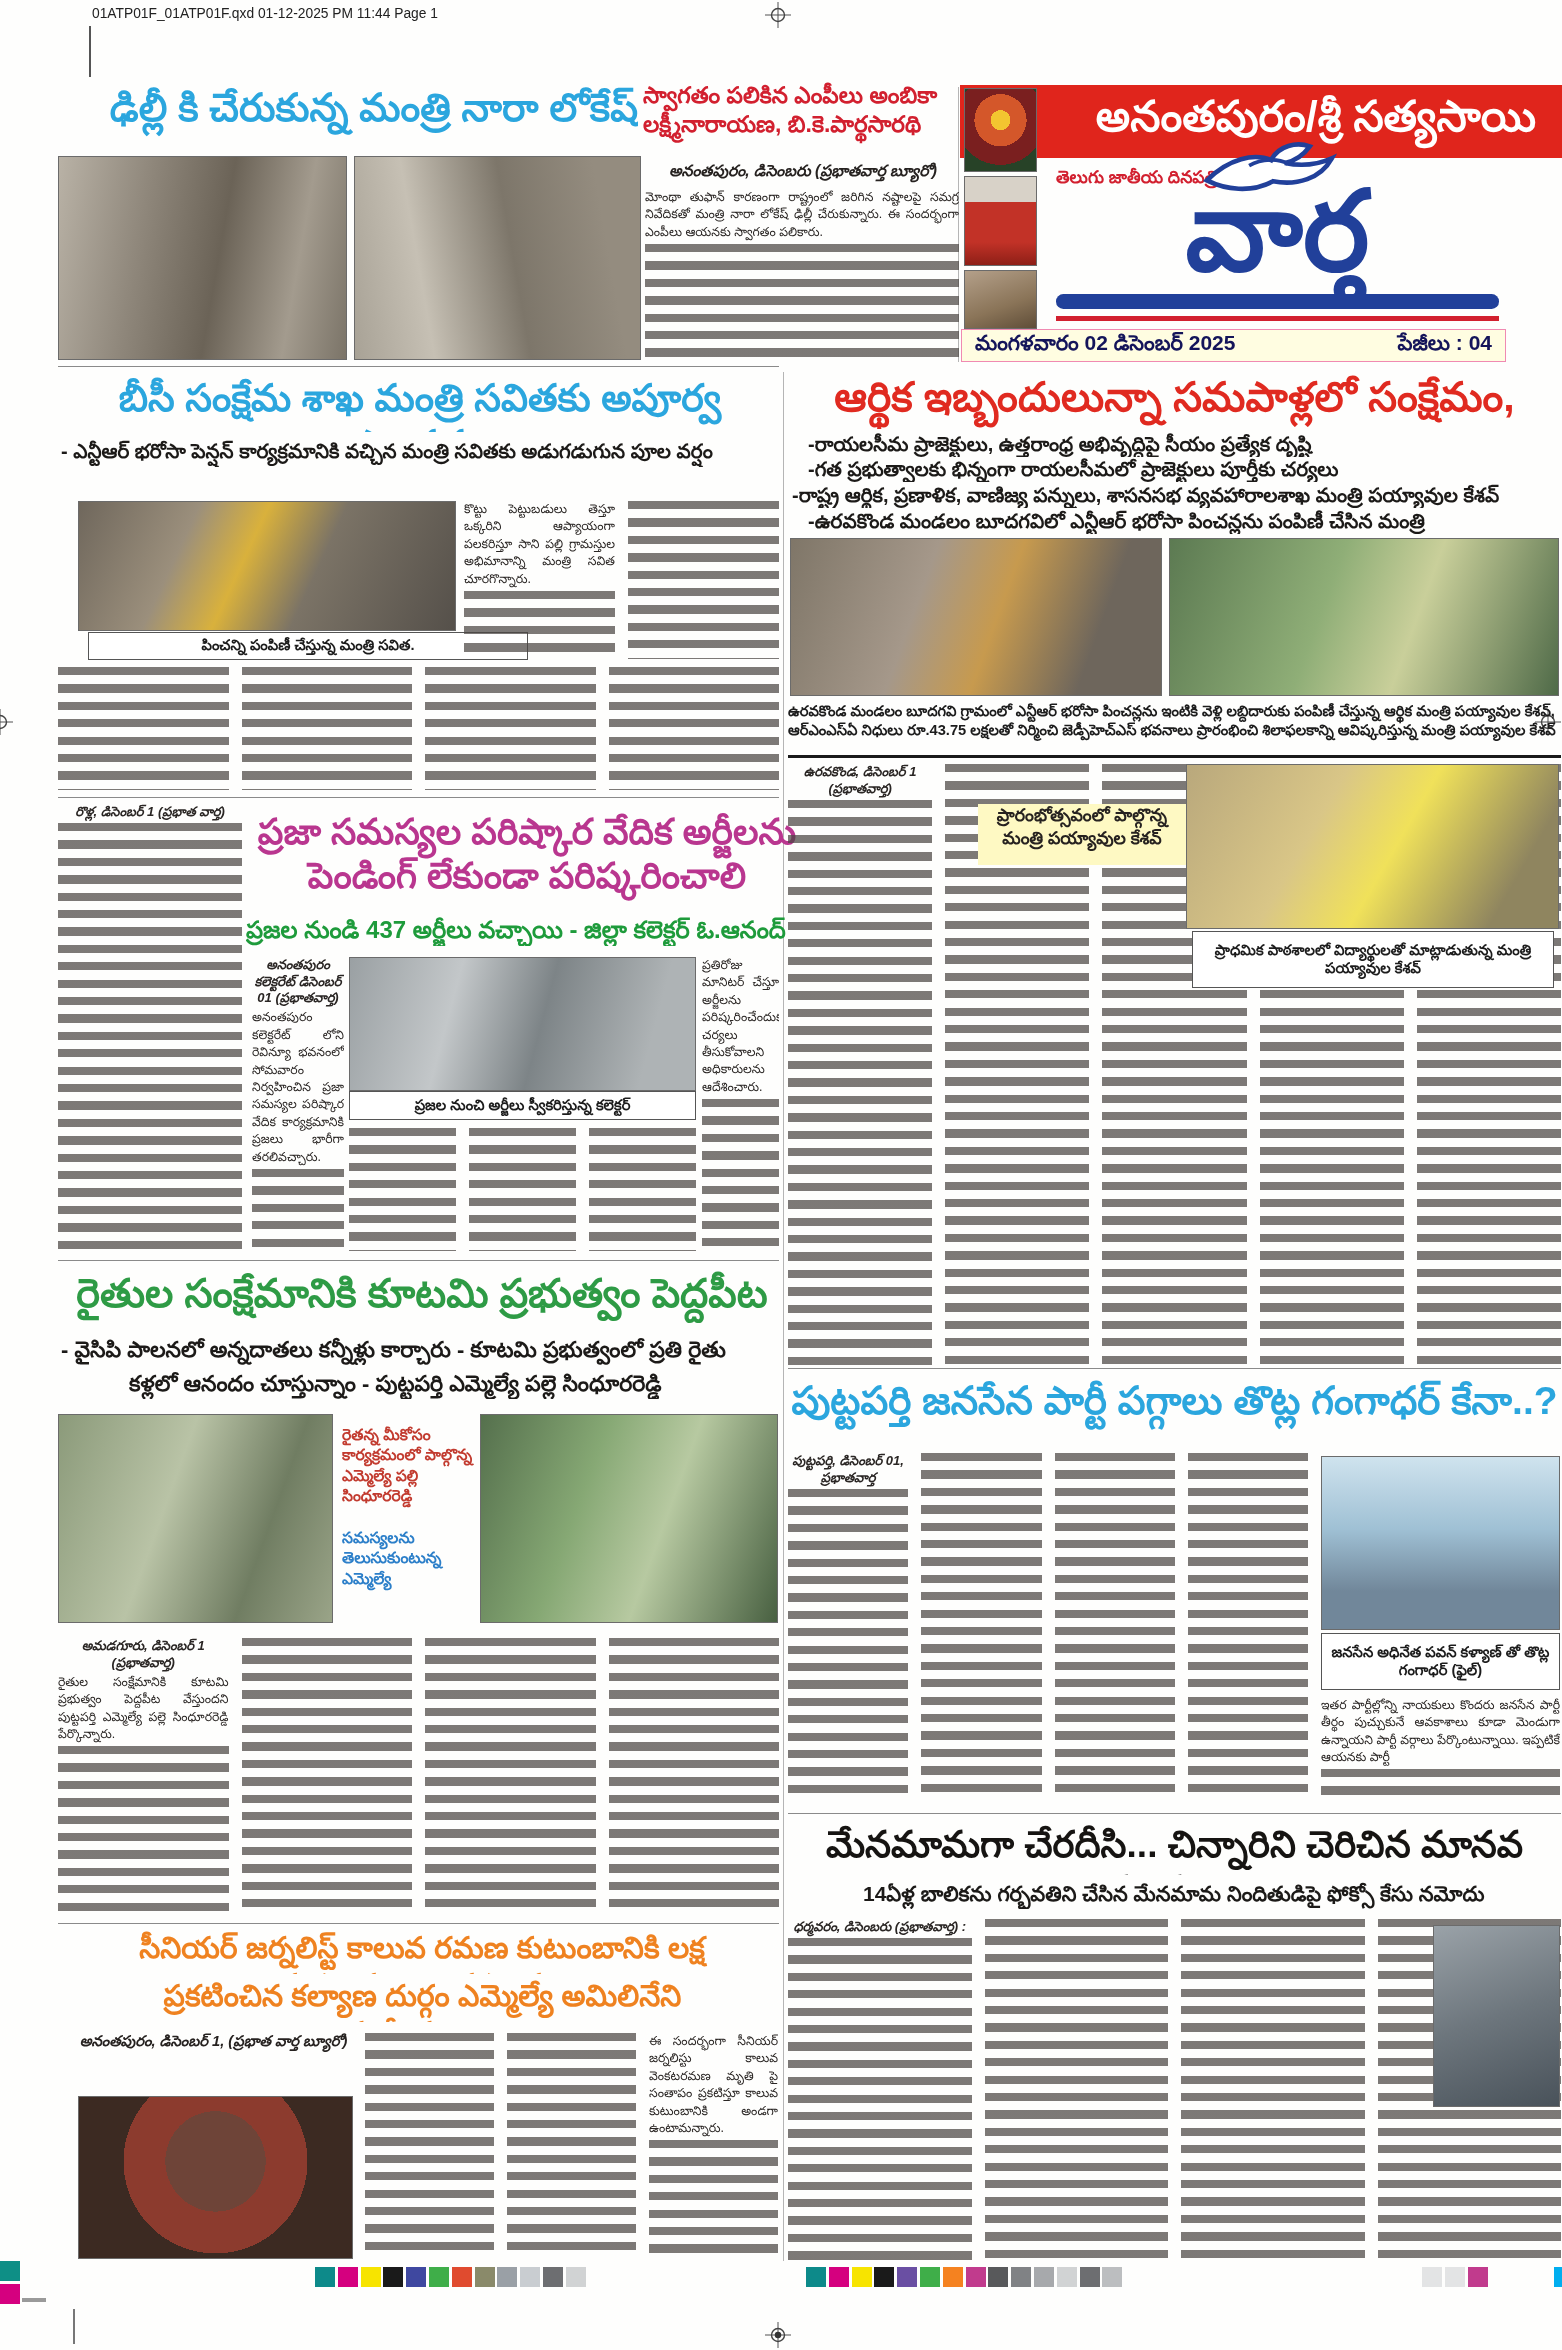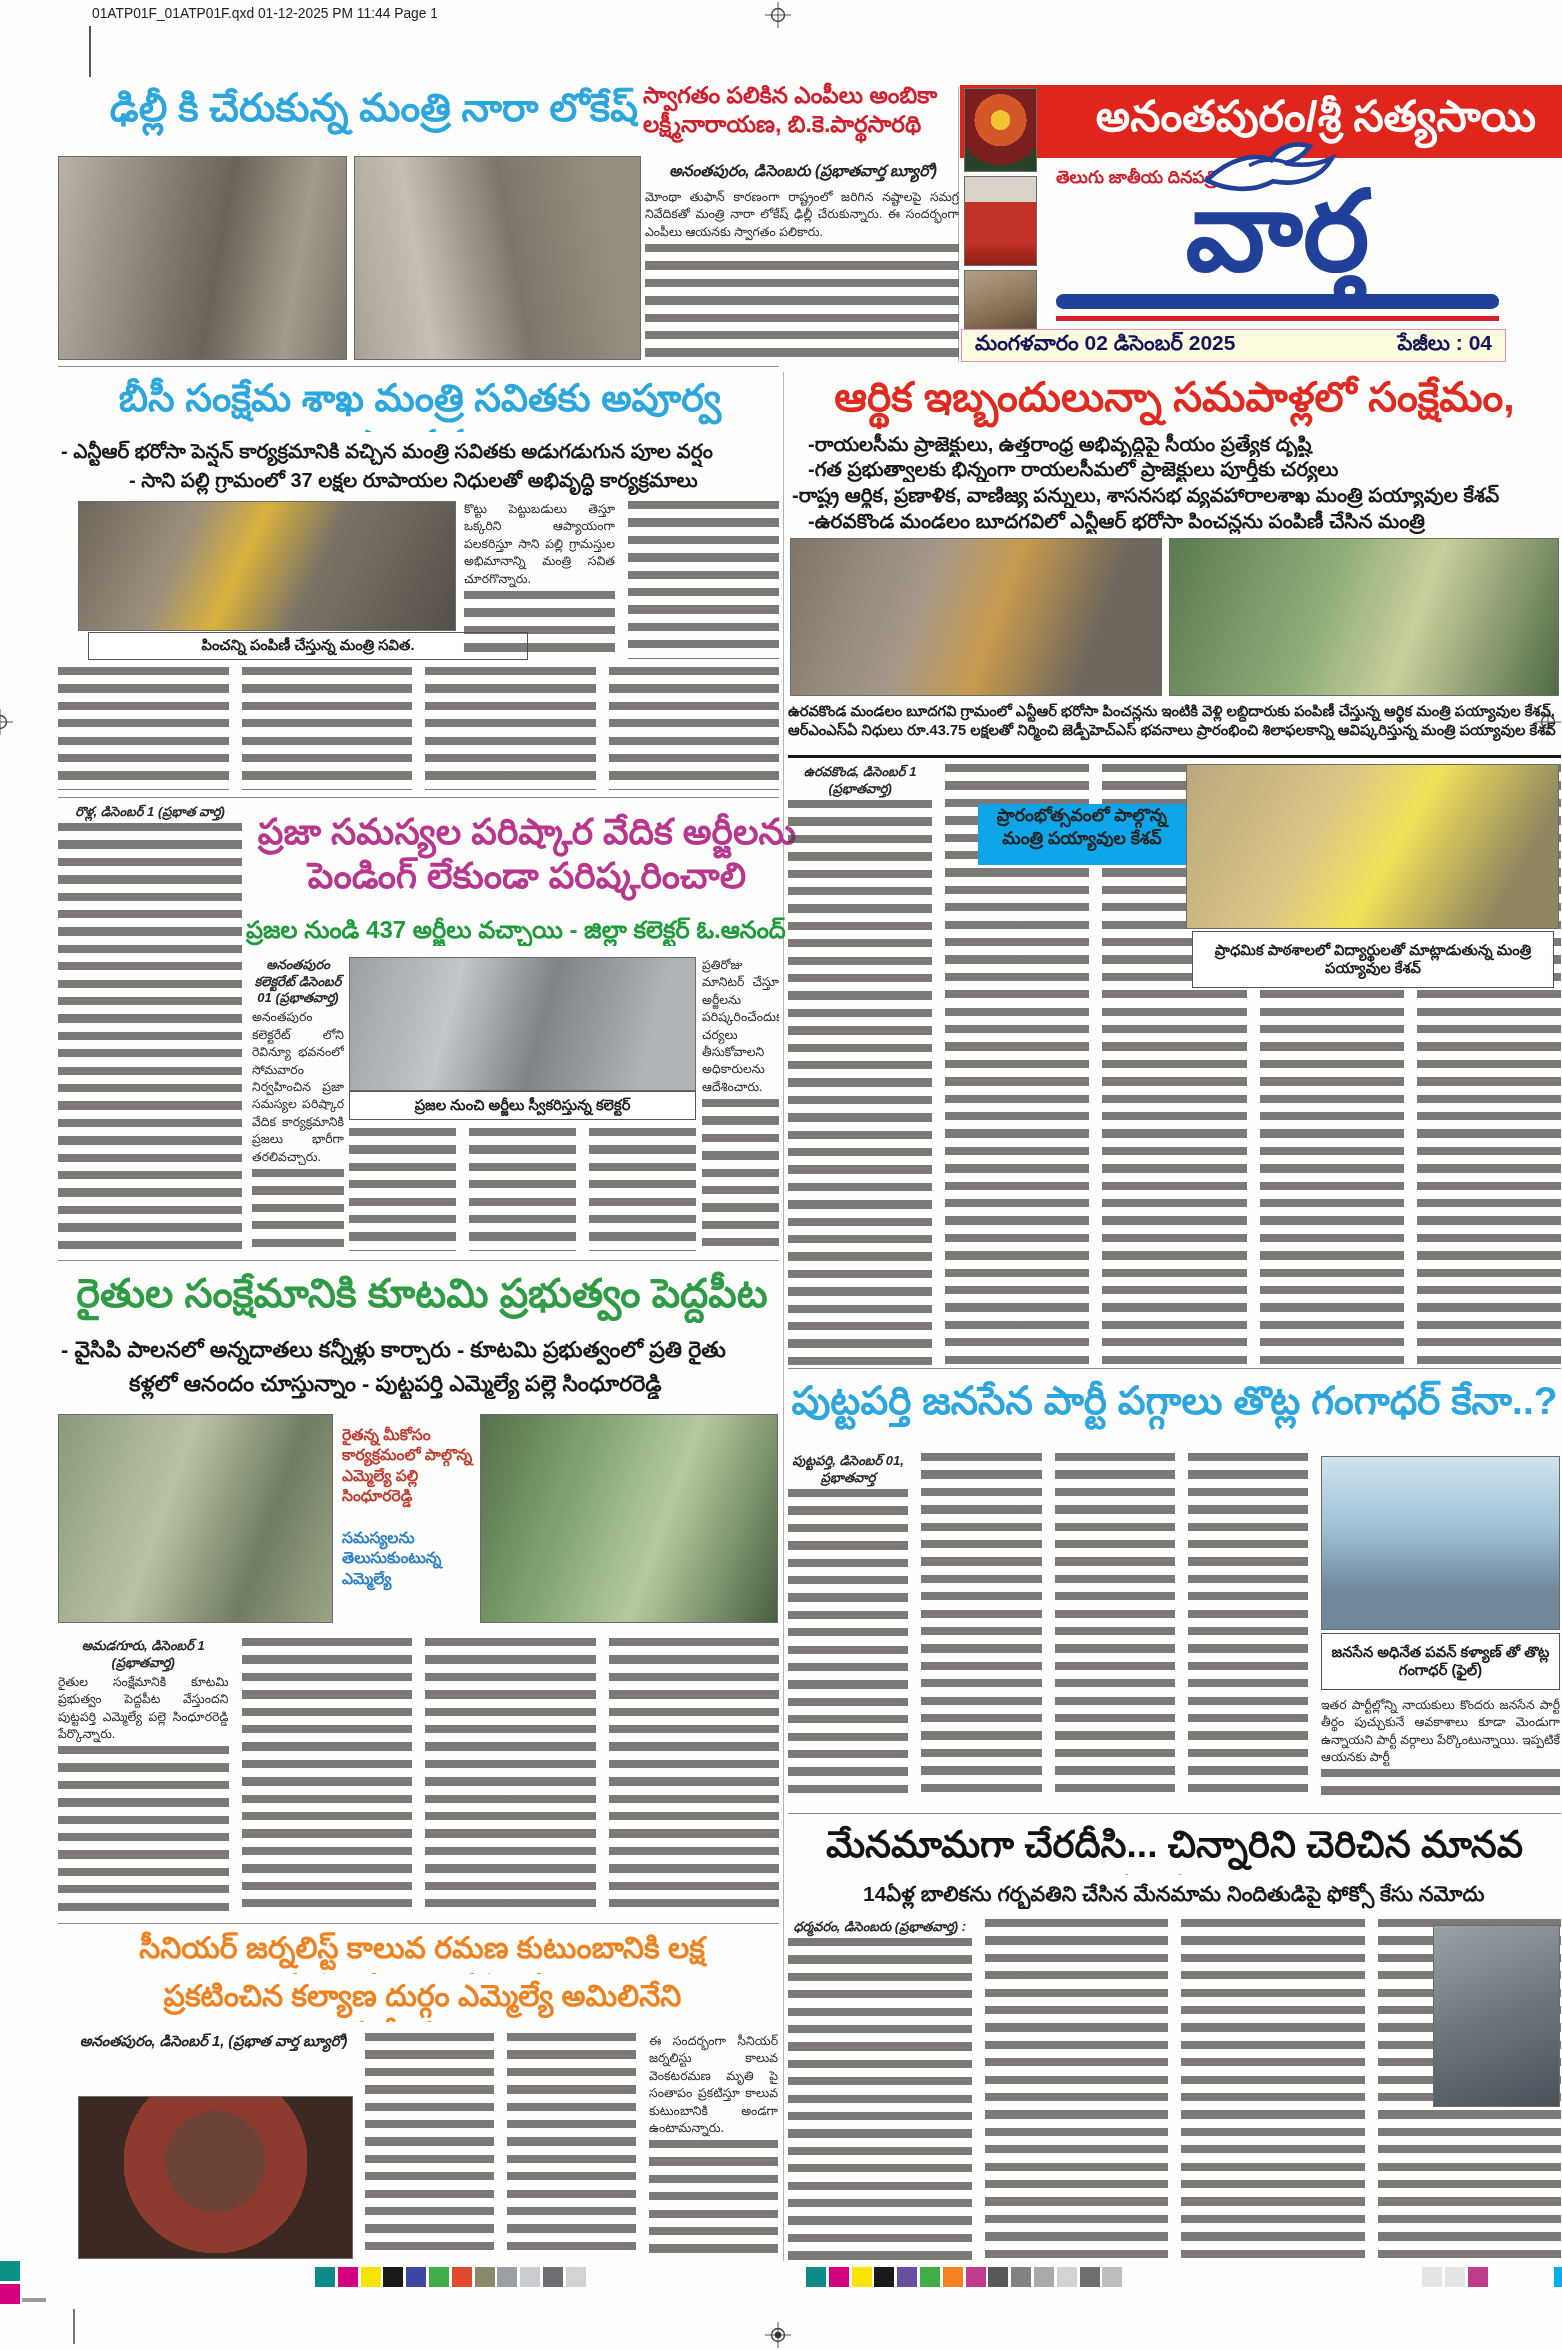--- a/index.html
+++ b/index.html
@@ -132,21 +132,20 @@
     </div>
   </div>
   <div class="abs photo ph-meet1" style="left:58px;top:156px;width:289px;height:204px;"></div>
   <div class="abs photo ph-meet2" style="left:354px;top:156px;width:287px;height:204px;"></div>
   <div class="abs rule-h" style="left:58px;top:366px;width:721px;"></div>
 
   <div class="abs rule-v" style="left:783px;top:372px;height:1889px;"></div>
 
   <div class="abs hl h-blue" style="left:64px;top:375px;width:712px;height:57px;font-size:38px;">బీసీ సంక్షేమ శాఖ మంత్రి సవితకు అపూర్వ స్వాగతం</div>
   <div class="abs sub" style="left:61px;top:439px;width:719px;height:27.5px;font-size:20px;">- ఎన్టీఆర్ భరోసా పెన్షన్ కార్యక్రమానికి వచ్చిన మంత్రి సవితకు అడుగడుగున పూల వర్షం కురిపించిన గ్రామస్తులు</div>
-  <div class="abs sub" style="left:129px;top:468px;width:583px;height:27.5px;font-size:20px;">- సాని పల్లి గ్రామంలో 37 లక్షల రూపాయల నిధులతో అభివృద్ధి కార్యక్రమాలు</div>
   <div class="abs photo ph-pension" style="left:78px;top:501px;width:378px;height:130px;"></div>
   <div class="abs cap-box" style="left:88px;top:632px;width:440px;height:27.5px;">పించన్ని పంపిణీ చేస్తున్న మంత్రి సవిత.</div>
   <div class="abs cols" style="left:464px;top:501px;width:315px;height:158px;">
     <div class="c">
       <p class="snippet">కొట్టు పెట్టుబడులు తెస్తూ ఒక్కరిని ఆప్యాయంగా పలకరిస్తూ సాని పల్లి గ్రామస్తుల అభిమానాన్ని మంత్రి సవిత చూరగొన్నారు.</p>
       <div class="greekfill"></div>
     </div>
     <div class="c">
         <div class="greekfill"></div>
       </div>
@@ -222,21 +221,21 @@
     <div class="c">
         <div class="greekfill"></div>
       </div>
     <div class="c">
         <div class="greekfill"></div>
       </div>
     <div class="c">
         <div class="greekfill"></div>
       </div>
   </div>
-  <div class="abs ctr bold" style="left:978px;top:804px;width:208px;height:61px;background:#0ea5e9;font-size:17.4px;line-height:1.35;">ప్రారంభోత్సవంలో పాల్గొన్న మంత్రి పయ్యావుల కేశవ్</div>
+  <div class="abs ctr bold" style="left:978px;top:804px;width:208px;height:61px;background:#fef9c3;font-size:17.4px;line-height:1.35;">ప్రారంభోత్సవంలో పాల్గొన్న మంత్రి పయ్యావుల కేశవ్</div>
   <div class="abs photo ph-school" style="left:1186px;top:764px;width:373px;height:165px;"></div>
   <div class="abs cap-box" style="left:1192px;top:931px;width:362px;height:57px;">ప్రాధమిక పాఠశాలలో విద్యార్థులతో మాట్లాడుతున్న మంత్రి పయ్యావుల కేశవ్</div>
 
   <div class="abs rule-h" style="left:58px;top:1260px;width:721px;"></div>
   <div class="abs hl h-grn" style="left:73px;top:1269px;width:698px;height:61px;font-size:40px;">రైతుల సంక్షేమానికి కూటమి ప్రభుత్వం పెద్దపీట</div>
   <div class="abs sub" style="left:61px;top:1336px;width:719px;height:29px;font-size:22px;">- వైసిపి పాలనలో అన్నదాతలు కన్నీళ్లు కార్చారు  - కూటమి ప్రభుత్వంలో ప్రతి రైతు</div>
   <div class="abs sub" style="left:129px;top:1370px;width:588px;height:29px;font-size:22px;">కళ్లలో ఆనందం చూస్తున్నాం   - పుట్టపర్తి ఎమ్మెల్యే పల్లె సింధూరరెడ్డి</div>
   <div class="abs photo ph-farm1" style="left:58px;top:1414px;width:275px;height:209px;"></div>
   <div class="abs" style="left:342px;top:1425px;width:134px;height:193px;">
     <div class="cap-plain" style="color:#C23B2F;font-size:15.6px;">రైతన్న మీకోసం కార్యక్రమంలో పాల్గొన్న ఎమ్మెల్యే పల్లి సింధూరరెడ్డి</div>

